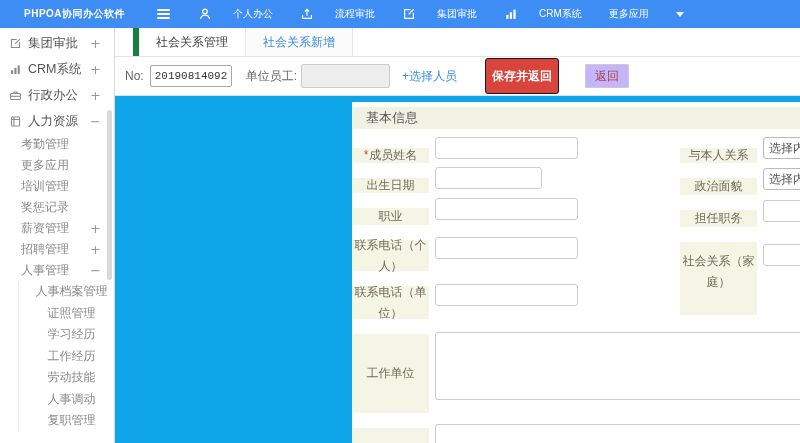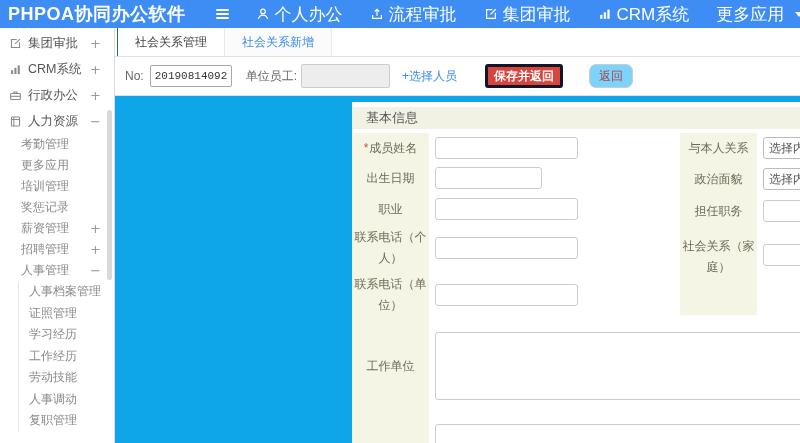--- a/index.html
+++ b/index.html
@@ -2,75 +2,75 @@
 <html><head>
 <meta charset="utf-8">
 <style>
   html,body{margin:0;padding:0;background:#fff;}
   .app{position:relative;width:800px;height:443px;overflow:hidden;
        font-family:"Liberation Sans",sans-serif;font-size:12px;color:#333;background:#fff;}
 
   
   .hdr{position:absolute;left:0;top:0;right:0;height:28px;background:#3d8df5;
        display:flex;align-items:center;color:#fff;}
-  .logo{font-size:18px;font-weight:bold;padding-left:8px;letter-spacing:.5px;white-space:nowrap;}
+  .logo{font-size:10px;font-weight:bold;padding-left:24px;letter-spacing:.5px;white-space:nowrap;}
   .burger{margin-left:30px;width:16px;height:14px;display:flex;flex-direction:column;
           justify-content:center;align-items:center;cursor:pointer;}
   .burger i{display:block;width:13px;height:2px;background:#fff;border-radius:1px;
             box-shadow:0 -4px 0 #fff,0 4px 0 #fff;}
-  .hnav{display:flex;align-items:center;margin-left:27px;gap:5px;font-size:17px;
+  .hnav{display:flex;align-items:center;margin-left:27px;gap:21px;font-size:10px;
         cursor:pointer;white-space:nowrap;justify-content:space-between;}
   .hicon{display:flex;align-items:center;}
   .caret{width:0;height:0;border-left:4px solid transparent;border-right:4px solid transparent;
          border-top:5px solid #fff;margin-left:6px;}
 
   
   .side{position:absolute;left:0;top:28px;bottom:0;width:115px;background:#fff;
         border-right:1px solid #dcdcdc;padding-top:2px;box-sizing:border-box;}
   .snav{display:flex;align-items:center;cursor:pointer;position:relative;white-space:nowrap;}
   .lv0{height:26px;padding-left:9px;gap:6px;color:#555;font-size:12.5px;}
   .lv1{height:21px;padding-left:21px;color:#8a8a8a;}
   .lv2-group{margin-left:18px;border-left:1px solid #e8e8e8;}
-  .lv2{height:21.5px;padding-left:10px;color:#8a8a8a;}
+  .lv2{height:21.5px;padding-left:10px;color:#8a8a8a;justify-content:center;}
   .sexp{position:absolute;right:13px;color:#999;font-size:13px;font-family:"DejaVu Sans",sans-serif;}
   .sicon{display:flex;align-items:center;color:#8a8a8a;}
   .sbar{position:absolute;right:2px;top:82px;width:5px;height:170px;background:#d9d9d9;border-radius:3px;}
 
   
   .main{position:absolute;left:115px;top:28px;right:0;bottom:0;display:flex;flex-direction:column;}
   .tabbar{height:28px;background:#fff;border-bottom:1px solid #e2e2e2;display:flex;padding-left:2px;}
   .tab{padding:0 17px;line-height:28px;border-right:1px solid #e8e8e8;cursor:pointer;color:#444;}
-  .tab.t0{border-left:1px solid #15803d;}
+  .tab.t0{border-left:6px solid #15803d;margin-left:16px;}
   .tab.active{color:#3a8ee6;background:#fbfbfb;}
 
   .toolbar{height:38px;background:#fff;border-bottom:1px solid #e0e0e0;
            display:flex;align-items:center;padding-left:10px;flex-shrink:0;}
   .tlabel{color:#666;}
   .no-input{width:72px;height:20px;border:1px solid #a8a8a8;border-radius:2px;margin-left:6px;
             font:11px "Liberation Mono",monospace;padding:0 4px;color:#333;box-sizing:content-box;}
   .emp-label{margin-left:14px;color:#666;}
   .emp-input{width:83px;height:20px;border:1px solid #ccc;border-radius:2px;background:#ededed;margin-left:4px;}
   .sel-link{color:#3a8ee6;margin-left:12px;cursor:pointer;}
-  .btn-save{margin-left:28px;background:#d9443c;color:#fff;border:3px solid #0f172a;border-radius:3px;
-            height:24px;padding:0 6px;font-size:12px;font-weight:bold;cursor:pointer;
+  .btn-save{margin-left:28px;background:#d9443c;color:#fff;border:1px solid #0f172a;border-radius:3px;
+            height:36px;padding:0 6px;font-size:12px;font-weight:bold;cursor:pointer;
             font-family:"Liberation Sans",sans-serif;text-align:right;}
-  .btn-back{margin-left:26px;background:#7dd3fc;color:#a94442;border:1px solid #ccc;border-radius:7px;
+  .btn-back{margin-left:26px;background:#c4b5fd;color:#a94442;border:1px solid #ccc;border-radius:1px;
             height:24px;padding:0 9px;font-size:12px;cursor:pointer;font-family:"Liberation Sans",sans-serif;}
 
   .content{flex:1;background:#0ea5e9;position:relative;}
 
   
   .panel{position:absolute;left:237px;top:6px;bottom:-2px;width:478px;background:#fff;padding-top:5px;box-sizing:border-box;}
   .sec-hdr{height:22px;line-height:22px;background:#f2f2e4;color:#555;font-size:13px;
            padding-left:14px;margin-bottom:4px;}
   .fbody{position:relative;}
   .frow{display:flex;}
   .flabel{width:77px;background:#f5f5e6;color:#6e6a56;display:flex;align-items:center;
           justify-content:center;text-align:center;font-size:12px;line-height:21px;
-          flex-shrink:0;padding:0 2px;box-sizing:border-box;}
+          flex-shrink:0;padding:0 2px;box-sizing:border-box;margin-top:15px;}
   .fctrl{flex:1;display:flex;align-items:center;padding-left:6px;}
   .req{color:#d9443c;margin-right:1px;}
   .ipt{height:22px;border:1px solid #ccc;border-radius:3px;background:#fff;padding:0 4px;
        font-size:12px;box-sizing:border-box;}
   .w143{width:143px}.w107{width:107px}.w78{width:78px}
   .txa{width:368px;height:68px;border:1px solid #ccc;border-radius:3px;resize:none;box-sizing:border-box;}
   .h30{height:30px}.h32{height:32px}.h46{height:46px}.h48{height:48px}
   .r6{height:94px}
   .r7{height:80px}
   .r7 .fctrl{align-items:flex-start;padding-top:11px;}

